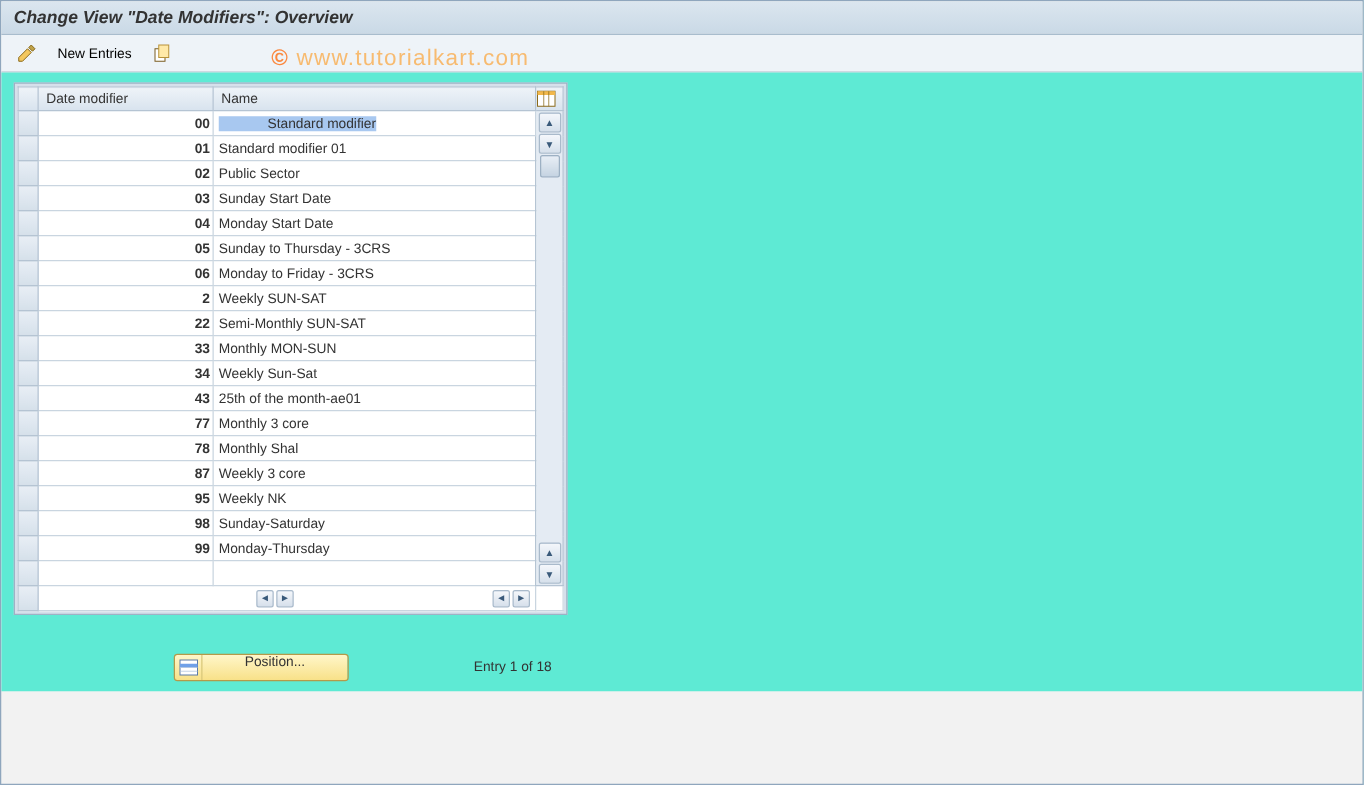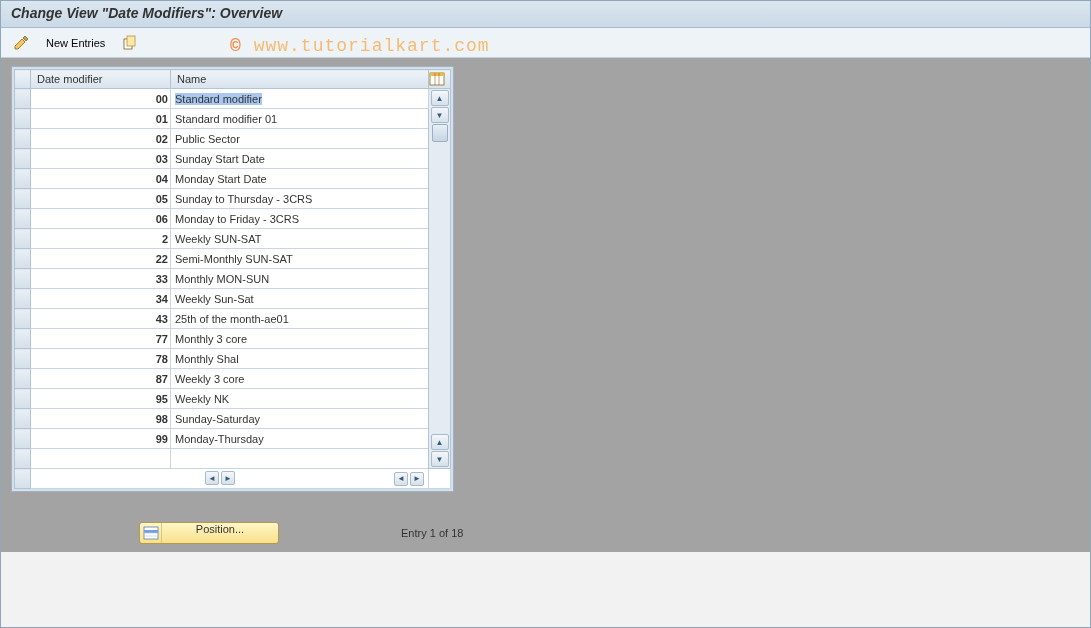--- a/index.html
+++ b/index.html
@@ -33,21 +33,21 @@
     }
     .toolbar .text-btn {
       padding: 2px 8px;
       border: 1px solid transparent;
       border-radius: 3px;
       cursor: default;
     }
 
     svg { display: block; }
 
-    .content { padding: 8px 10px; background: #a3a3a3; }
+    .content { padding: 8px 10px; background: #5eead4; }
 
     .table-wrap {
       display: inline-block;
       border: 1px solid #9eb2c5;
       background: #d6e0eb;
       padding: 2px;
     }
 
     table.grid { border-collapse: collapse; background: #fff; }
     table.grid th {
@@ -78,20 +78,21 @@
     }
     table.grid td.modcell {
       width: 140px;
       text-align: right;
       padding-right: 2px;
       font-weight: bold;
     }
     table.grid td.namecell { width: 258px; }
     table.grid td.namecell.selected span {
       background: #a8c8f0;
+      padding-left: 39px;
     }
     table.grid td.vscroll {
       width: 22px;
       background: #e4ebf3;
       border: 1px solid #b5c4d3;
       vertical-align: top;
       padding: 0;
     }
     .vscroll-inner { position: relative; height: 100%; width: 100%; }
     .scroll-btn {
@@ -142,28 +143,28 @@
       cursor: default;
     }
     .position-btn .icon {
       width: 22px; height: 20px;
       display: inline-flex; align-items: center; justify-content: center;
       border-right: 1px solid #d9c87a;
     }
     .position-btn .label {
       flex: 1; text-align: center; font-size: 11px; color: #333;
     }
-    .entry-text { color: #333; font-size: 11px; margin-left: 22px; }
+    .entry-text { color: #333; font-size: 11px; }
 
     .watermark {
       position: absolute;
-      top: 36px; left: 230px;
+      top: 36px; left: 217px;
       color: rgba(255,140,0,0.55);
       font-size: 18px;
-      font-family: Liberation Mono, monospace;
+      font-family: Liberation Sans, sans-serif;
       letter-spacing: 1px;
       pointer-events: none;
     }
     .watermark .c { color: rgba(255,100,0,0.75); font-weight: bold; }
   </style>
 </head>
 <body>
 
 <div class="title-bar">Change View "Date Modifiers": Overview</div>
 

